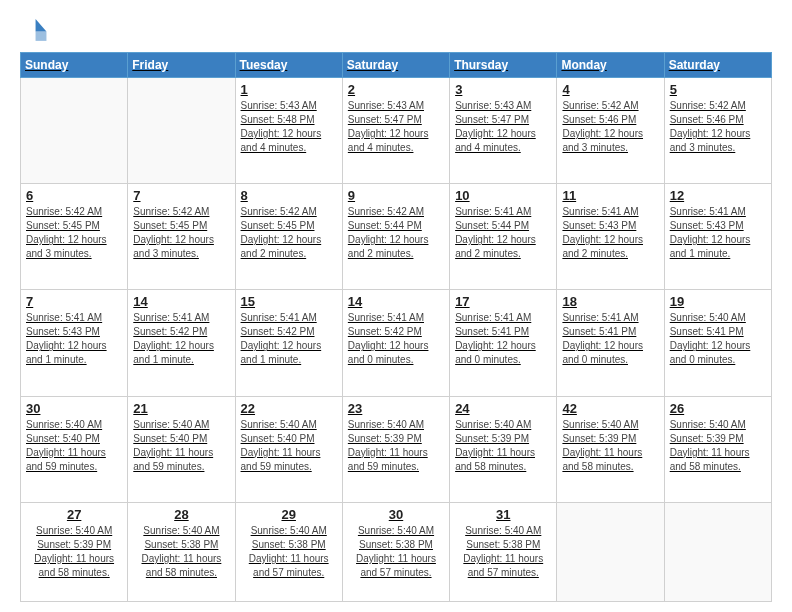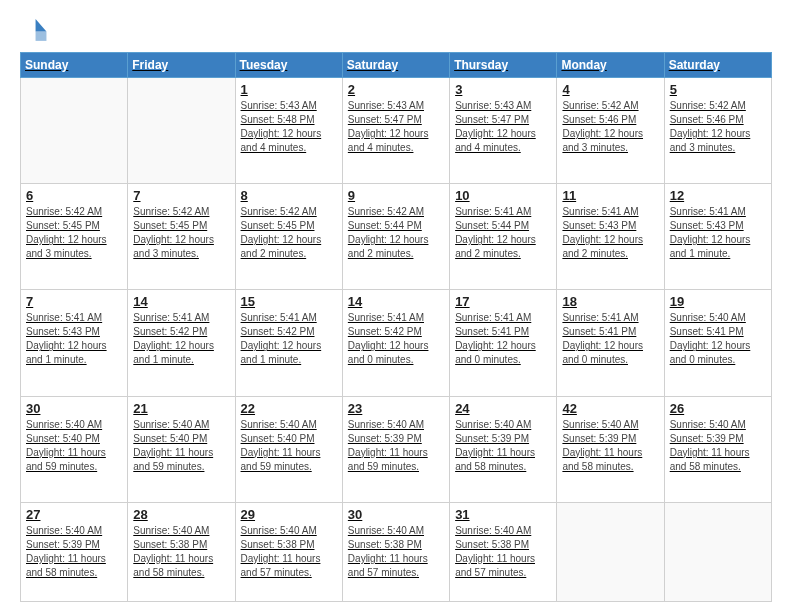--- a/index.html
+++ b/index.html
@@ -89,20 +89,21 @@
       display: block;
       margin-bottom: 2px;
     }
     .cell-info {
       font-size: 10px;
       color: #444;
       line-height: 1.4;
     }
     .last-row td {
       height: 78px;
+      text-align: center;
     }
   </style>
 </head>
 <body>
 
 <div class="page">
   <div class="header">
     <div class="logo">
       <svg class="logo-icon" viewBox="0 0 36 36">
         <polygon points="20,4 34,20 20,20" fill="#3a7fc1"></polygon>

